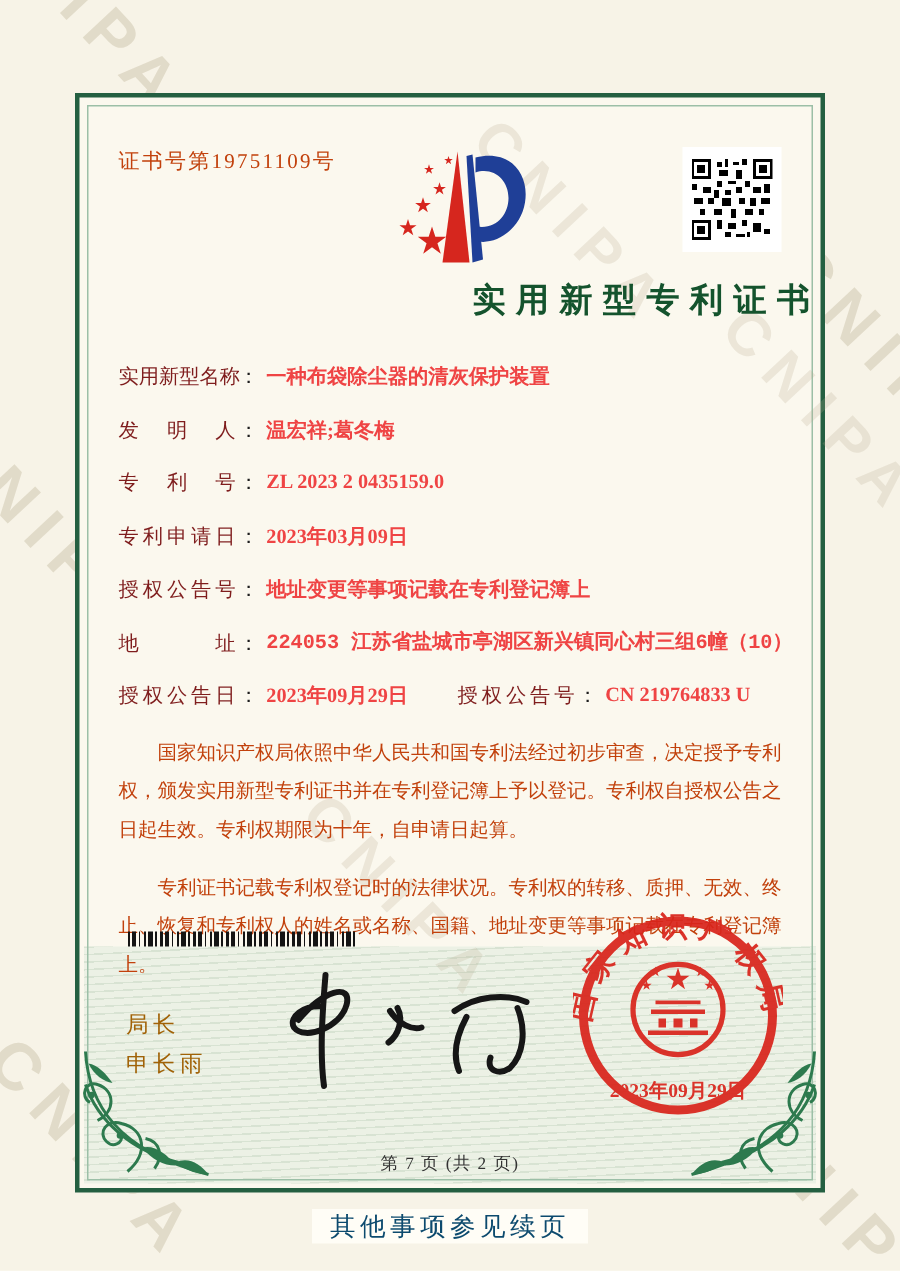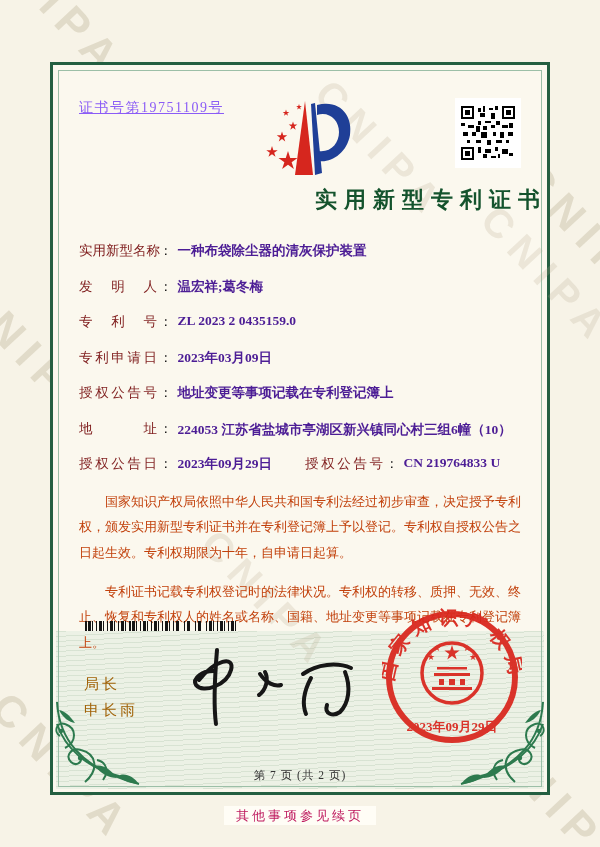--- a/index.html
+++ b/index.html
@@ -19,45 +19,45 @@
   .frame{
     position:absolute;left:50px;top:62px;width:500px;height:733px;
     box-sizing:border-box;border:3px solid #245f41;background:#fbf8ee;z-index:2;
   }
   .innerline{position:absolute;left:5px;top:5px;right:5px;bottom:5px;
     border:1px solid #9cbfa7;pointer-events:none;z-index:1;}
   .panel-top{position:absolute;left:3px;top:3px;right:3px;height:563px;background:#fbf8ee;z-index:0;}
   .panel-bottom{position:absolute;left:3px;right:3px;top:566px;bottom:3px;z-index:0;
     background:repeating-linear-gradient(177deg,rgba(111,152,114,0.16) 0 1px,rgba(255,255,255,0) 1px 5px),#ecf1e5;}
   .content{position:absolute;left:0;top:0;right:0;bottom:0;z-index:2;}
-  .cert-no{position:absolute;left:26px;top:34px;font-size:14px;letter-spacing:1.5px;color:#8b5cf6;text-decoration:underline;}
+  .cert-no{position:absolute;left:26px;top:34px;font-size:14px;letter-spacing:1.5px;color:#c2410c;}
   .logo{position:absolute;left:200px;top:30px;}
   .qrbox{position:absolute;left:402px;top:33px;width:66px;height:70px;background:#ffffff;
     display:flex;align-items:center;justify-content:center;}
   .title{position:absolute;left:0;right:0;top:120px;text-align:right;
     font-size:22px;font-weight:bold;letter-spacing:7px;color:#14532d;}
   .row{position:absolute;left:26px;font-size:13.5px;white-space:nowrap;}
   .flabel{display:inline-block;width:78px;text-align:justify;text-align-last:justify;
     vertical-align:top;color:#7f1d1d;}
   .colon{display:inline-block;margin:0 5px 0 2px;}
-  .fvalue{display:inline-block;font-weight:600;color:#4c1d95;vertical-align:top;}
-  .fvalue.wrap{white-space:normal;width:362px;line-height:1.55;}
+  .fvalue{display:inline-block;font-weight:600;color:#ef4444;vertical-align:top;}
+  .fvalue.wrap{white-space:normal;width:362px;line-height:1.55;font-family:Liberation Mono, monospace;}
   .grp2{position:absolute;left:226px;top:0;}
   .paras{position:absolute;left:26px;width:452px;font-size:13px;line-height:1.95;color:#c2410c;}
   .paras p{margin:0 0 14px 0;text-indent:2em;}
   .barcode{position:absolute;left:32px;top:556px;width:152px;height:10px;
     background:repeating-linear-gradient(90deg,#141414 0 1.5px,rgba(0,0,0,0) 1.5px 3px,#141414 3px 6px,rgba(0,0,0,0) 6px 7.5px,#141414 7.5px 8.5px,rgba(0,0,0,0) 8.5px 11px);}
   .signer{position:absolute;left:31px;top:606px;
     font-family:"Liberation Sans","DejaVu Sans",sans-serif;font-size:15px;
     letter-spacing:3px;color:#a16207;line-height:1.75;}
   .sig{position:absolute;left:112px;top:575px;}
   .seal{position:absolute;left:329px;top:542px;opacity:0.93;}
   .pageinfo{position:absolute;left:0;right:0;top:703px;text-align:center;font-size:11.5px;color:#333;letter-spacing:1px;}
   .footnote{position:absolute;left:0;right:0;top:806px;text-align:center;z-index:3;}
-  .footnote span{background:#fffdf6;padding:2px 12px;font-size:13px;letter-spacing:3px;color:#be185d;}
+  .footnote span{background:#fffdf6;padding:2px 12px;font-size:17px;letter-spacing:3px;color:#0c4a6e;}
   .corner{position:absolute;bottom:2px;z-index:2;}
   .corner.br{right:2px;}
   .corner.bl{left:2px;transform:scaleX(-1);}
 </style>
 </head>
 <body>
 
 <div class="wm" style="left:-38px;top:-22px;">CNIPA</div>
 <div class="wm" style="left:-62px;top:330px;">CNIPA</div>
 <div class="wm" style="left:498px;top:212px;">CNIPA</div>

